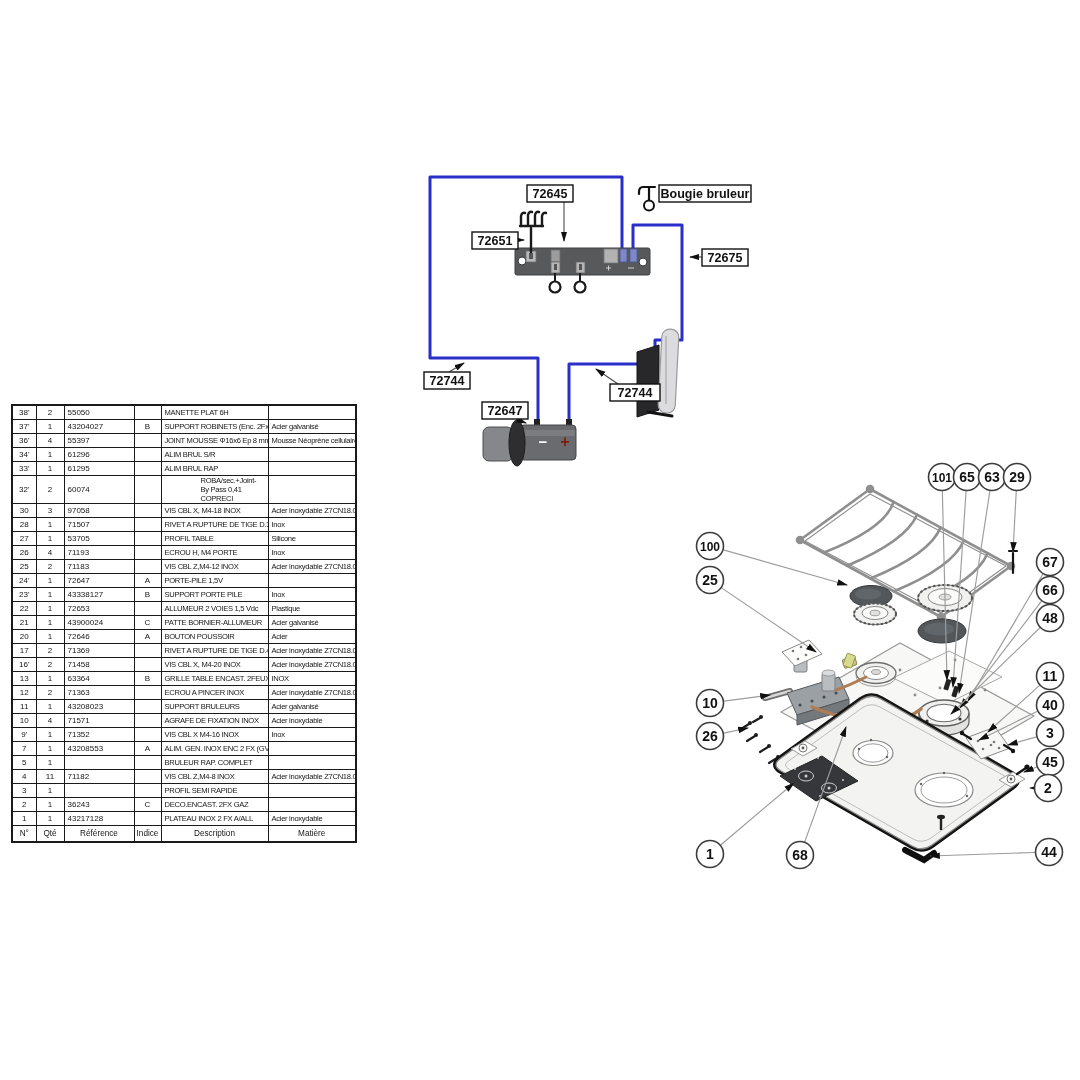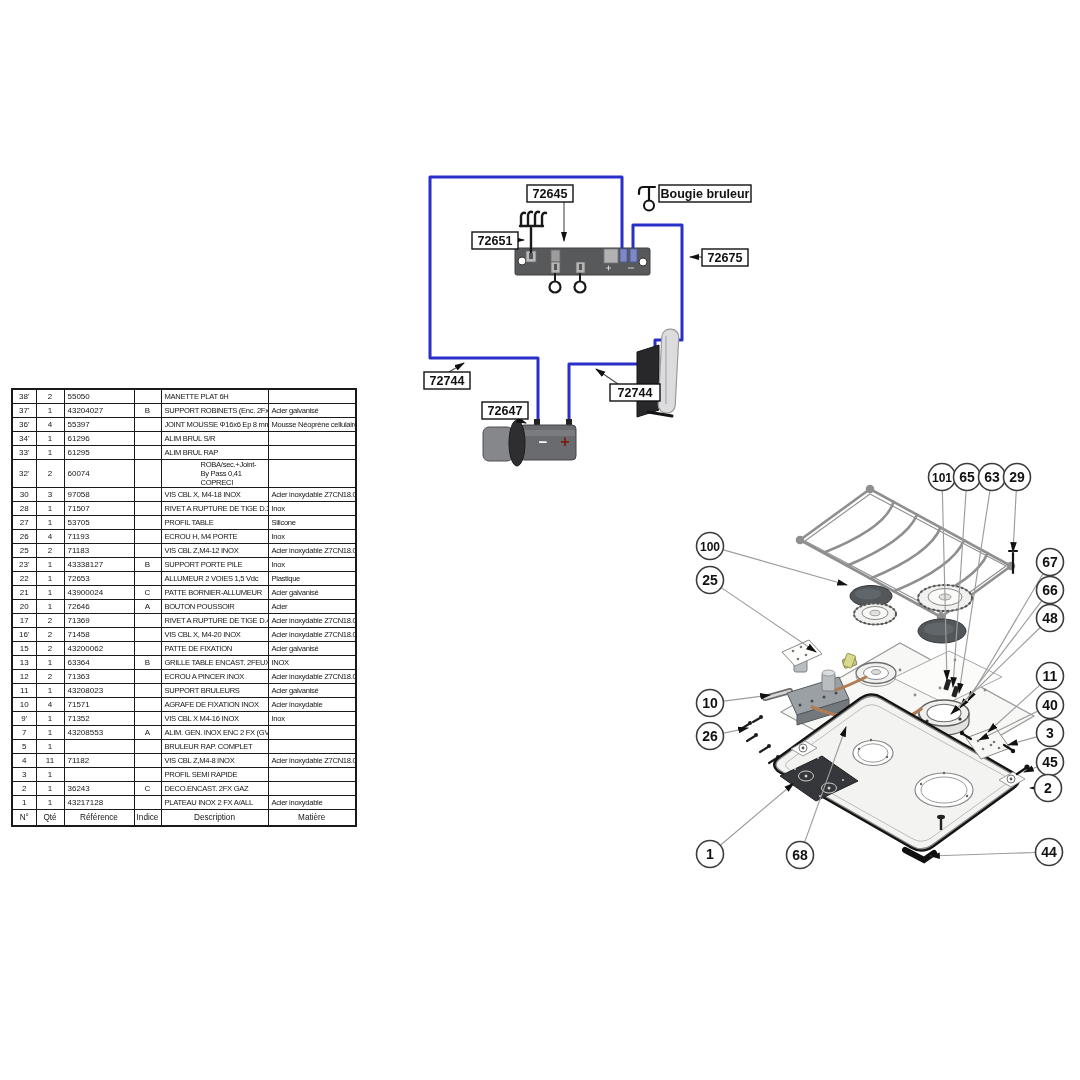--- a/index.html
+++ b/index.html
@@ -1,19 +1,19 @@
 <!DOCTYPE html>
 <html><head>
 <meta charset="utf-8">
 <style>
   html,body{margin:0;padding:0;background:#fff;}
   #canvas{position:relative;width:1080px;height:1080px;background:#fff;overflow:hidden;
           font-family:"Liberation Sans",sans-serif;}
   
-  .partstable{position:absolute;left:11px;top:388px;width:344px;border-collapse:collapse;
+  .partstable{position:absolute;left:11px;top:404px;width:344px;border-collapse:collapse;
               table-layout:fixed;border:2px solid #1a1a1a;}
   .partstable td{border:1px solid #1a1a1a;font-size:8px;line-height:1.2;color:#161616;
                  padding:0 3px;height:13px;overflow:hidden;vertical-align:middle;
                  font-family:"Liberation Sans",sans-serif;}
   .partstable td.c{text-align:center;padding:0 1px;}
   .partstable td.sm{font-size:7.6px;letter-spacing:-0.3px;white-space:nowrap;}
   .partstable td.wr{white-space:normal;padding-left:39px;}
   .partstable tr.hdr td{text-align:center;height:15px;font-size:8.2px;}
   
   #art{position:absolute;left:0;top:0;}
@@ -122,20 +122,28 @@
         </tr>
         <tr>
           <td class="c">25</td>
           <td class="c">2</td>
           <td>71183</td>
           <td class="c"></td>
           <td class="sm">VIS CBL Z,M4-12 INOX</td>
           <td class="sm">Acier inoxydable Z7CN18.09</td>
         </tr>
         <tr>
+          <td class="c">24'</td>
+          <td class="c">1</td>
+          <td>72647</td>
+          <td class="c">A</td>
+          <td class="sm">PORTE-PILE 1,5V</td>
+          <td class="sm"></td>
+        </tr>
+        <tr>
           <td class="c">23'</td>
           <td class="c">1</td>
           <td>43338127</td>
           <td class="c">B</td>
           <td class="sm">SUPPORT PORTE PILE</td>
           <td class="sm">Inox</td>
         </tr>
         <tr>
           <td class="c">22</td>
           <td class="c">1</td>
@@ -168,28 +176,20 @@
           <td class="sm">RIVET A RUPTURE DE TIGE D.4</td>
           <td class="sm">Acier inoxydable Z7CN18.09</td>
         </tr>
         <tr>
           <td class="c">16'</td>
           <td class="c">2</td>
           <td>71458</td>
           <td class="c"></td>
           <td class="sm">VIS CBL X, M4-20 INOX</td>
           <td class="sm">Acier inoxydable Z7CN18.09</td>
-        </tr>
-        <tr>
-          <td class="c">15</td>
-          <td class="c">2</td>
-          <td>43200062</td>
-          <td class="c"></td>
-          <td class="sm">PATTE DE FIXATION</td>
-          <td class="sm">Acier galvanisé</td>
         </tr>
         <tr>
           <td class="c">13</td>
           <td class="c">1</td>
           <td>63364</td>
           <td class="c">B</td>
           <td class="sm">GRILLE TABLE ENCAST. 2FEUX</td>
           <td class="sm">INOX</td>
         </tr>
         <tr>

